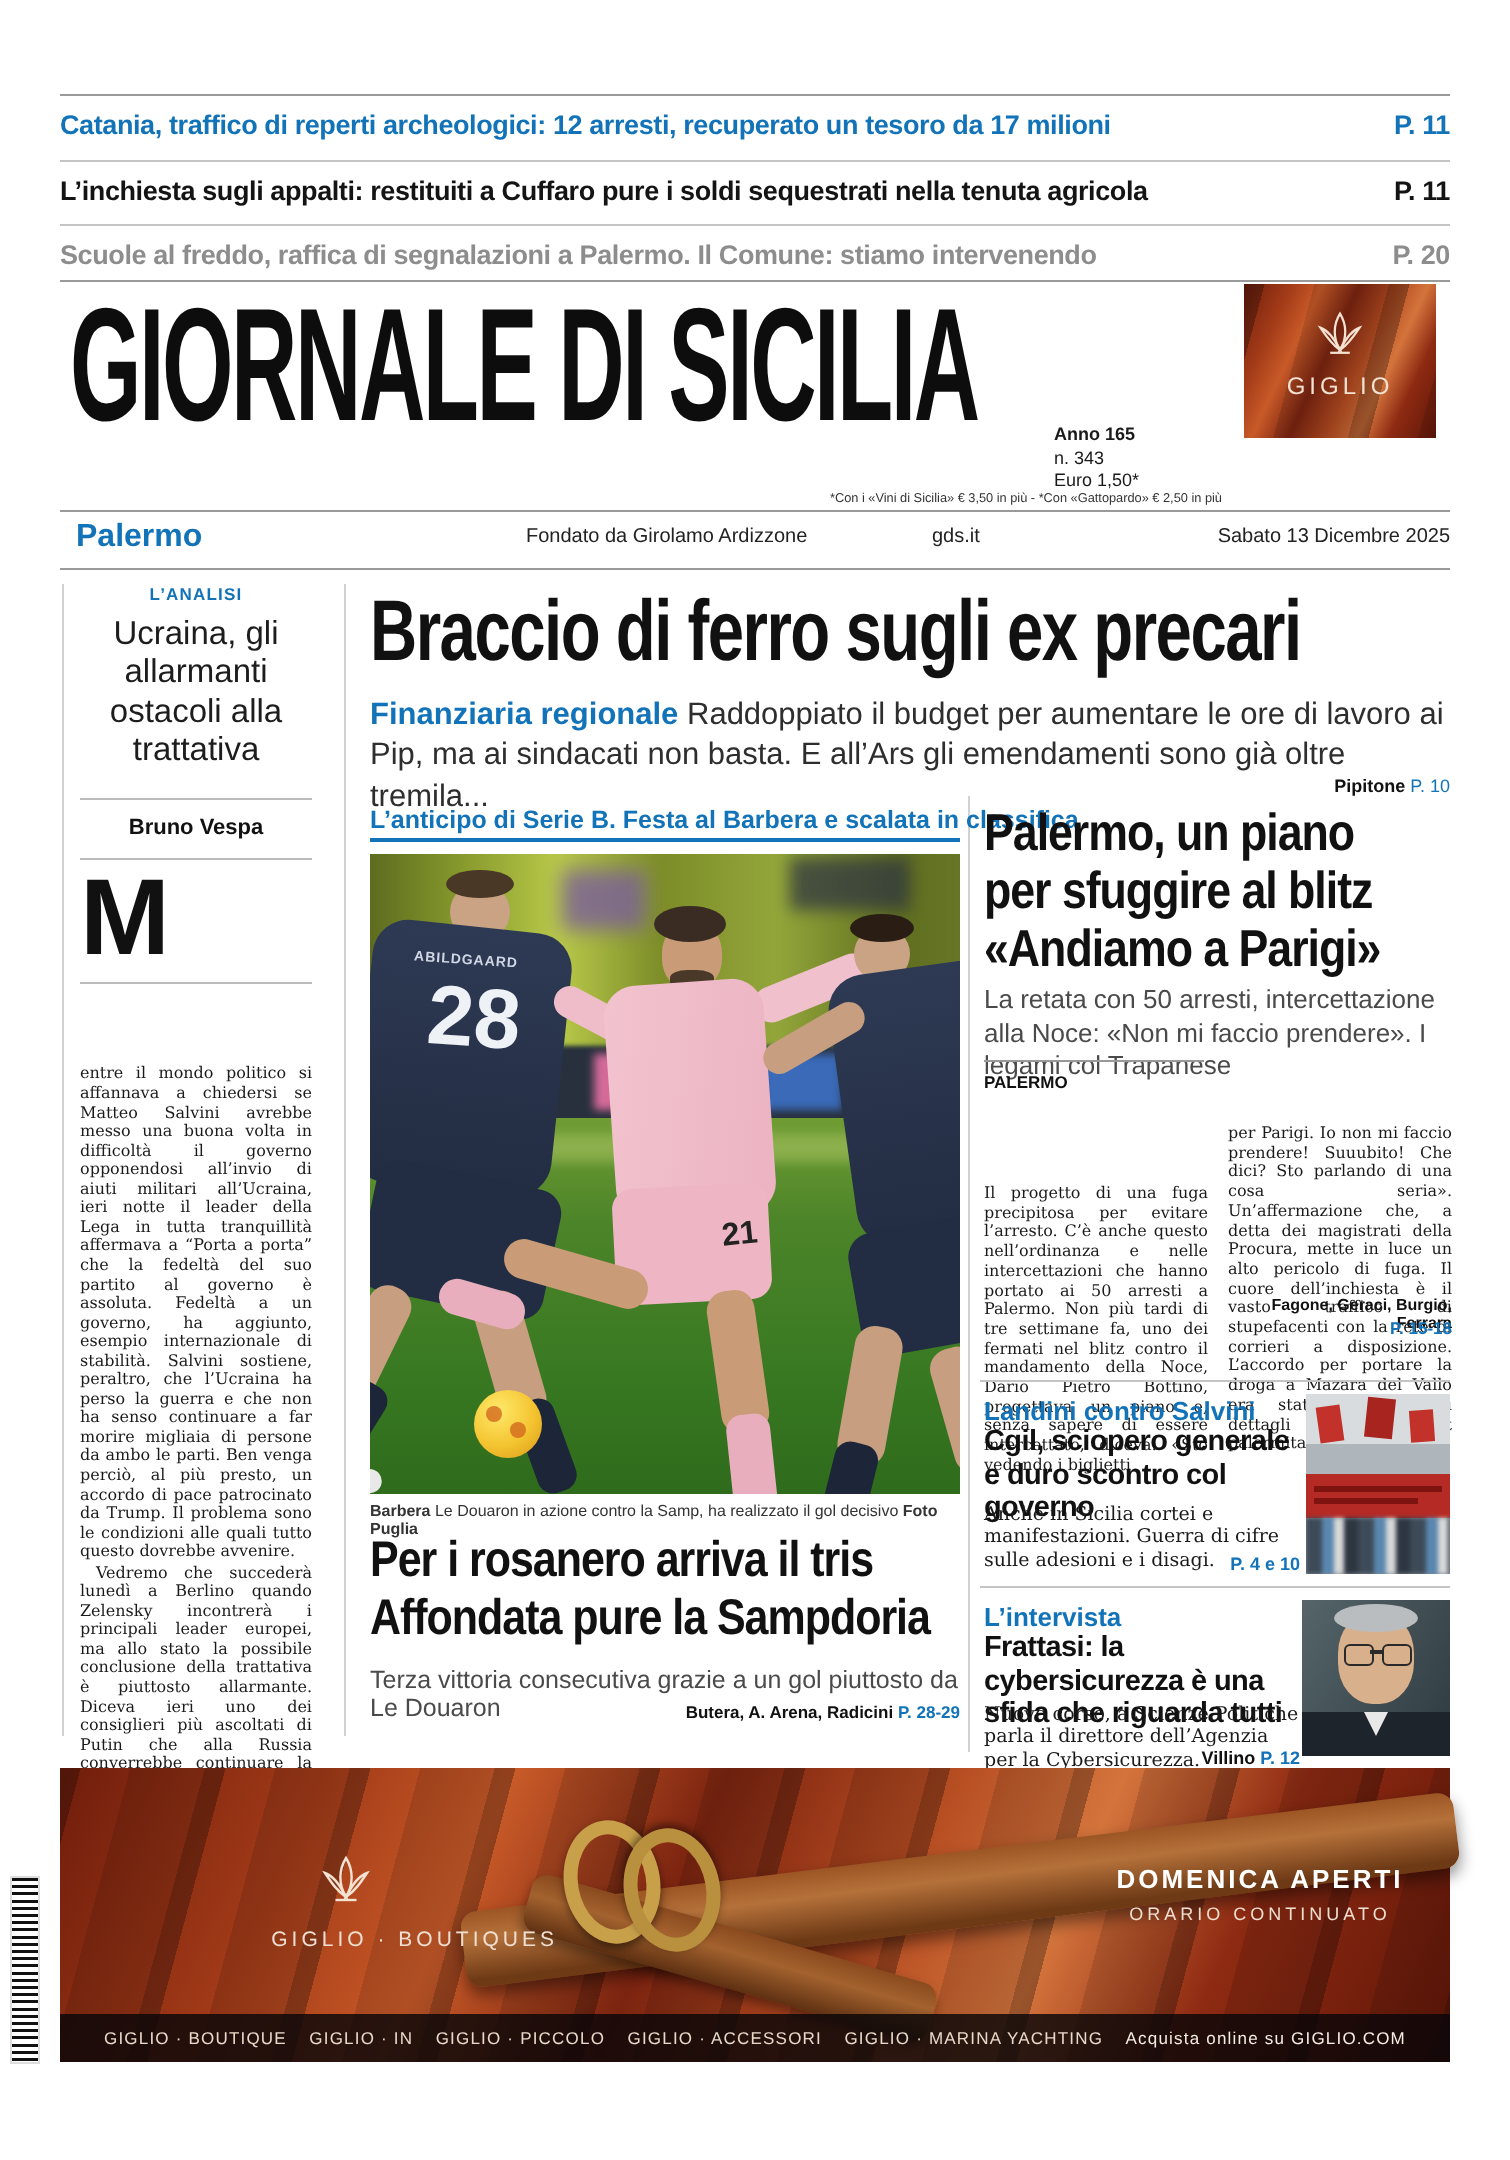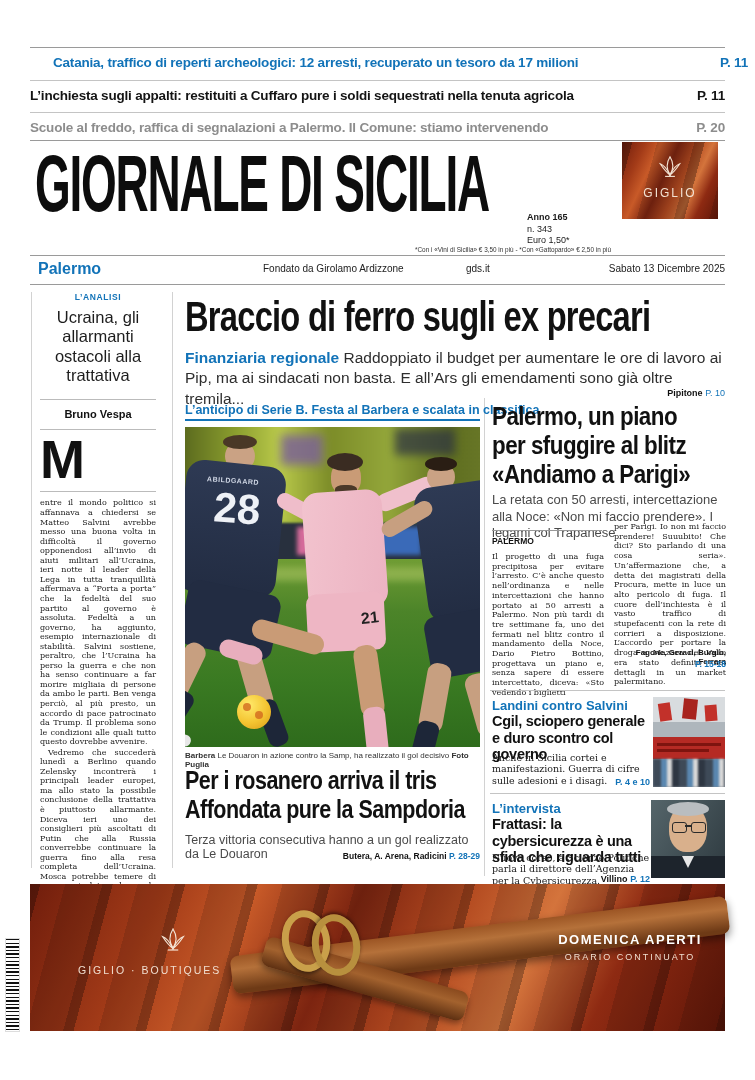--- a/index.html
+++ b/index.html
@@ -9,37 +9,37 @@
   .hr{position:absolute;height:1px;background:#c4c4c4;}
   .vr{position:absolute;width:1px;background:#d2d2d2;}
   .blue{color:#1273b8;}
   .strip{position:absolute;left:30px;width:695px;display:flex;justify-content:space-between;
          font-weight:bold;font-size:13.5px;letter-spacing:-0.2px;}
   .strip .pg{font-weight:bold;}
   .masthead{font-weight:bold;font-size:73px;line-height:1;letter-spacing:-2px;
             transform:scale(0.63,1.1);transform-origin:0 0;white-space:nowrap;color:#0d0d0d;}
   .kicker{color:#1273b8;font-weight:bold;}
   .serif{font-family:"DejaVu Serif","Liberation Serif",serif;}
-  .just{text-align:justify;}
+  .just{text-align:justify;margin-top:40px;}
   .condL{transform:scaleX(0.76);transform-origin:0 0;white-space:nowrap;}
   .condM{transform:scaleX(0.86);transform-origin:0 0;white-space:nowrap;}
   .photo{position:absolute;overflow:hidden;}
   .ph-el{position:absolute;}
   .giglio-ad{background:linear-gradient(115deg,#701d0c 0%,#a33b18 18%,#c85a28 30%,#7c2410 44%,#b34a20 58%,#d4743c 70%,#8e2a12 82%,#5f1608 100%);}
   .drape{position:absolute;inset:0;background:repeating-linear-gradient(105deg,rgba(0,0,0,0.28) 0 10px,rgba(255,255,255,0.05) 10px 34px,rgba(0,0,0,0.12) 34px 70px);mix-blend-mode:multiply;}
   .adlink{color:#e9d9c9;font-size:8.5px;letter-spacing:0.6px;white-space:nowrap;}
   .barcode{background:repeating-linear-gradient(180deg,#111 0 1.5px,#fff 1.5px 3.6px);border:1px solid #ddd;}
 </style>
 </head>
 <body>
 
 <div class="page">
 
   <div class="hr" style="left:30px;top:47px;width:695px;background:#9a9a9a;"></div>
-  <div class="strip blue" style="top:55px;margin-left:23px;">
+  <div class="strip blue" style="top:55px;">
     <span>Catania, traffico di reperti archeologici: 12 arresti, recuperato un tesoro da 17 milioni</span>
     <span class="pg">P. 11</span>
   </div>
   <div class="hr" style="left:30px;top:80px;width:695px;"></div>
   <div class="strip" style="top:88px;color:#141414;">
     <span>L’inchiesta sugli appalti: restituiti a Cuffaro pure i soldi sequestrati nella tenuta agricola</span>
     <span class="pg">P. 11</span>
   </div>
   <div class="hr" style="left:30px;top:112px;width:695px;"></div>
   <div class="strip" style="top:120px;color:#8d8d8d;">
@@ -171,21 +171,21 @@
     <div class="ph-el" style="left:70px;top:284px;width:8px;height:8px;border-radius:50%;background:#d2691e;opacity:.8;"></div>
   </div>
 
   <div class="abs" style="left:185px;top:751px;width:295px;font-size:8px;color:#333;">
     <span style="font-weight:bold;">Barbera</span><span> Le Douaron in azione contro la Samp, ha realizzato il gol decisivo </span><span style="font-weight:bold;">Foto Puglia</span>
   </div>
   <div class="abs" style="left:185px;top:766px;font-size:25px;font-weight:bold;letter-spacing:-0.6px;line-height:1.14;">
     <div class="condM">Per i rosanero arriva il tris</div>
     <div class="condM">Affondata pure la Sampdoria</div>
   </div>
-  <div class="abs" style="left:185px;top:833px;width:295px;font-size:12.5px;color:#4a4a4a;">Terza vittoria consecutiva hanno a un gol realizzato da Le Douaron</div>
+  <div class="abs" style="left:185px;top:833px;width:295px;font-size:12.5px;color:#4a4a4a;">Terza vittoria consecutiva grazie a un gol piuttosto da Le Douaron</div>
   <div class="abs" style="left:185px;top:851px;width:295px;text-align:right;font-size:8.5px;">
     <span style="font-weight:bold;">Butera, A. Arena, Radicini</span>
     <span class="blue" style="font-weight:bold;">P. 28-29</span>
   </div>
 
   <div class="abs" style="left:492px;top:402px;font-size:26px;font-weight:bold;letter-spacing:-0.6px;line-height:1.12;">
     <div class="condM">Palermo, un piano</div>
     <div class="condM">per sfuggire al blitz</div>
     <div class="condM">«Andiamo a Parigi»</div>
   </div>
@@ -242,22 +242,30 @@
     <div class="ph-el" style="left:282px;top:30px;width:34px;height:48px;border:7px solid #b8903e;border-radius:50%;transform:rotate(170deg);box-shadow:0 2px 4px rgba(0,0,0,0.5);"></div>
 
     <svg class="ph-el" style="left:128px;top:42px;" width="30" height="30" viewBox="0 0 40 40">
       <g fill="none" stroke="#f3e2d2" stroke-width="1.6">
         <path d="M20 4 C15 12 15 22 20 30 C25 22 25 12 20 4 Z"></path>
         <path d="M6 14 C10 20 14 26 20 30 C16 22 12 16 6 14 Z"></path>
         <path d="M34 14 C30 20 26 26 20 30 C24 22 28 16 34 14 Z"></path>
         <path d="M13 32 L27 32"></path>
       </g>
     </svg>
-    <div class="ph-el" style="left:48px;top:80px;width:190px;text-align:left;color:#f0ded0;font-size:10.5px;letter-spacing:2px;">GIGLIO · BOUTIQUES</div>
+    <div class="ph-el" style="left:59px;top:80px;width:190px;text-align:right;color:#f0ded0;font-size:10.5px;letter-spacing:2px;">GIGLIO · BOUTIQUES</div>
 
     <div class="ph-el" style="left:510px;top:48px;width:180px;text-align:center;color:#fff;font-size:13px;font-weight:bold;letter-spacing:1.5px;">DOMENICA APERTI</div>
     <div class="ph-el" style="left:510px;top:68px;width:180px;text-align:center;color:#f0ded0;font-size:9px;letter-spacing:2px;">ORARIO CONTINUATO</div>
 
+    <div class="ph-el" style="left:0;top:123px;width:695px;height:24px;background:rgba(10,6,8,0.82);display:flex;align-items:center;justify-content:space-between;padding:0 22px;box-sizing:border-box;">
+      <span class="adlink">GIGLIO · BOUTIQUE</span>
+      <span class="adlink">GIGLIO · IN</span>
+      <span class="adlink">GIGLIO · PICCOLO</span>
+      <span class="adlink">GIGLIO · ACCESSORI</span>
+      <span class="adlink">GIGLIO · MARINA YACHTING</span>
+      <span class="adlink" style="color:#f5ece2;">Acquista online su GIGLIO.COM</span>
+    </div>
   </div>
 
   <div class="abs barcode" style="left:5px;top:938px;width:13px;height:92px;"></div>
 
 </div>
 
 </body></html>

